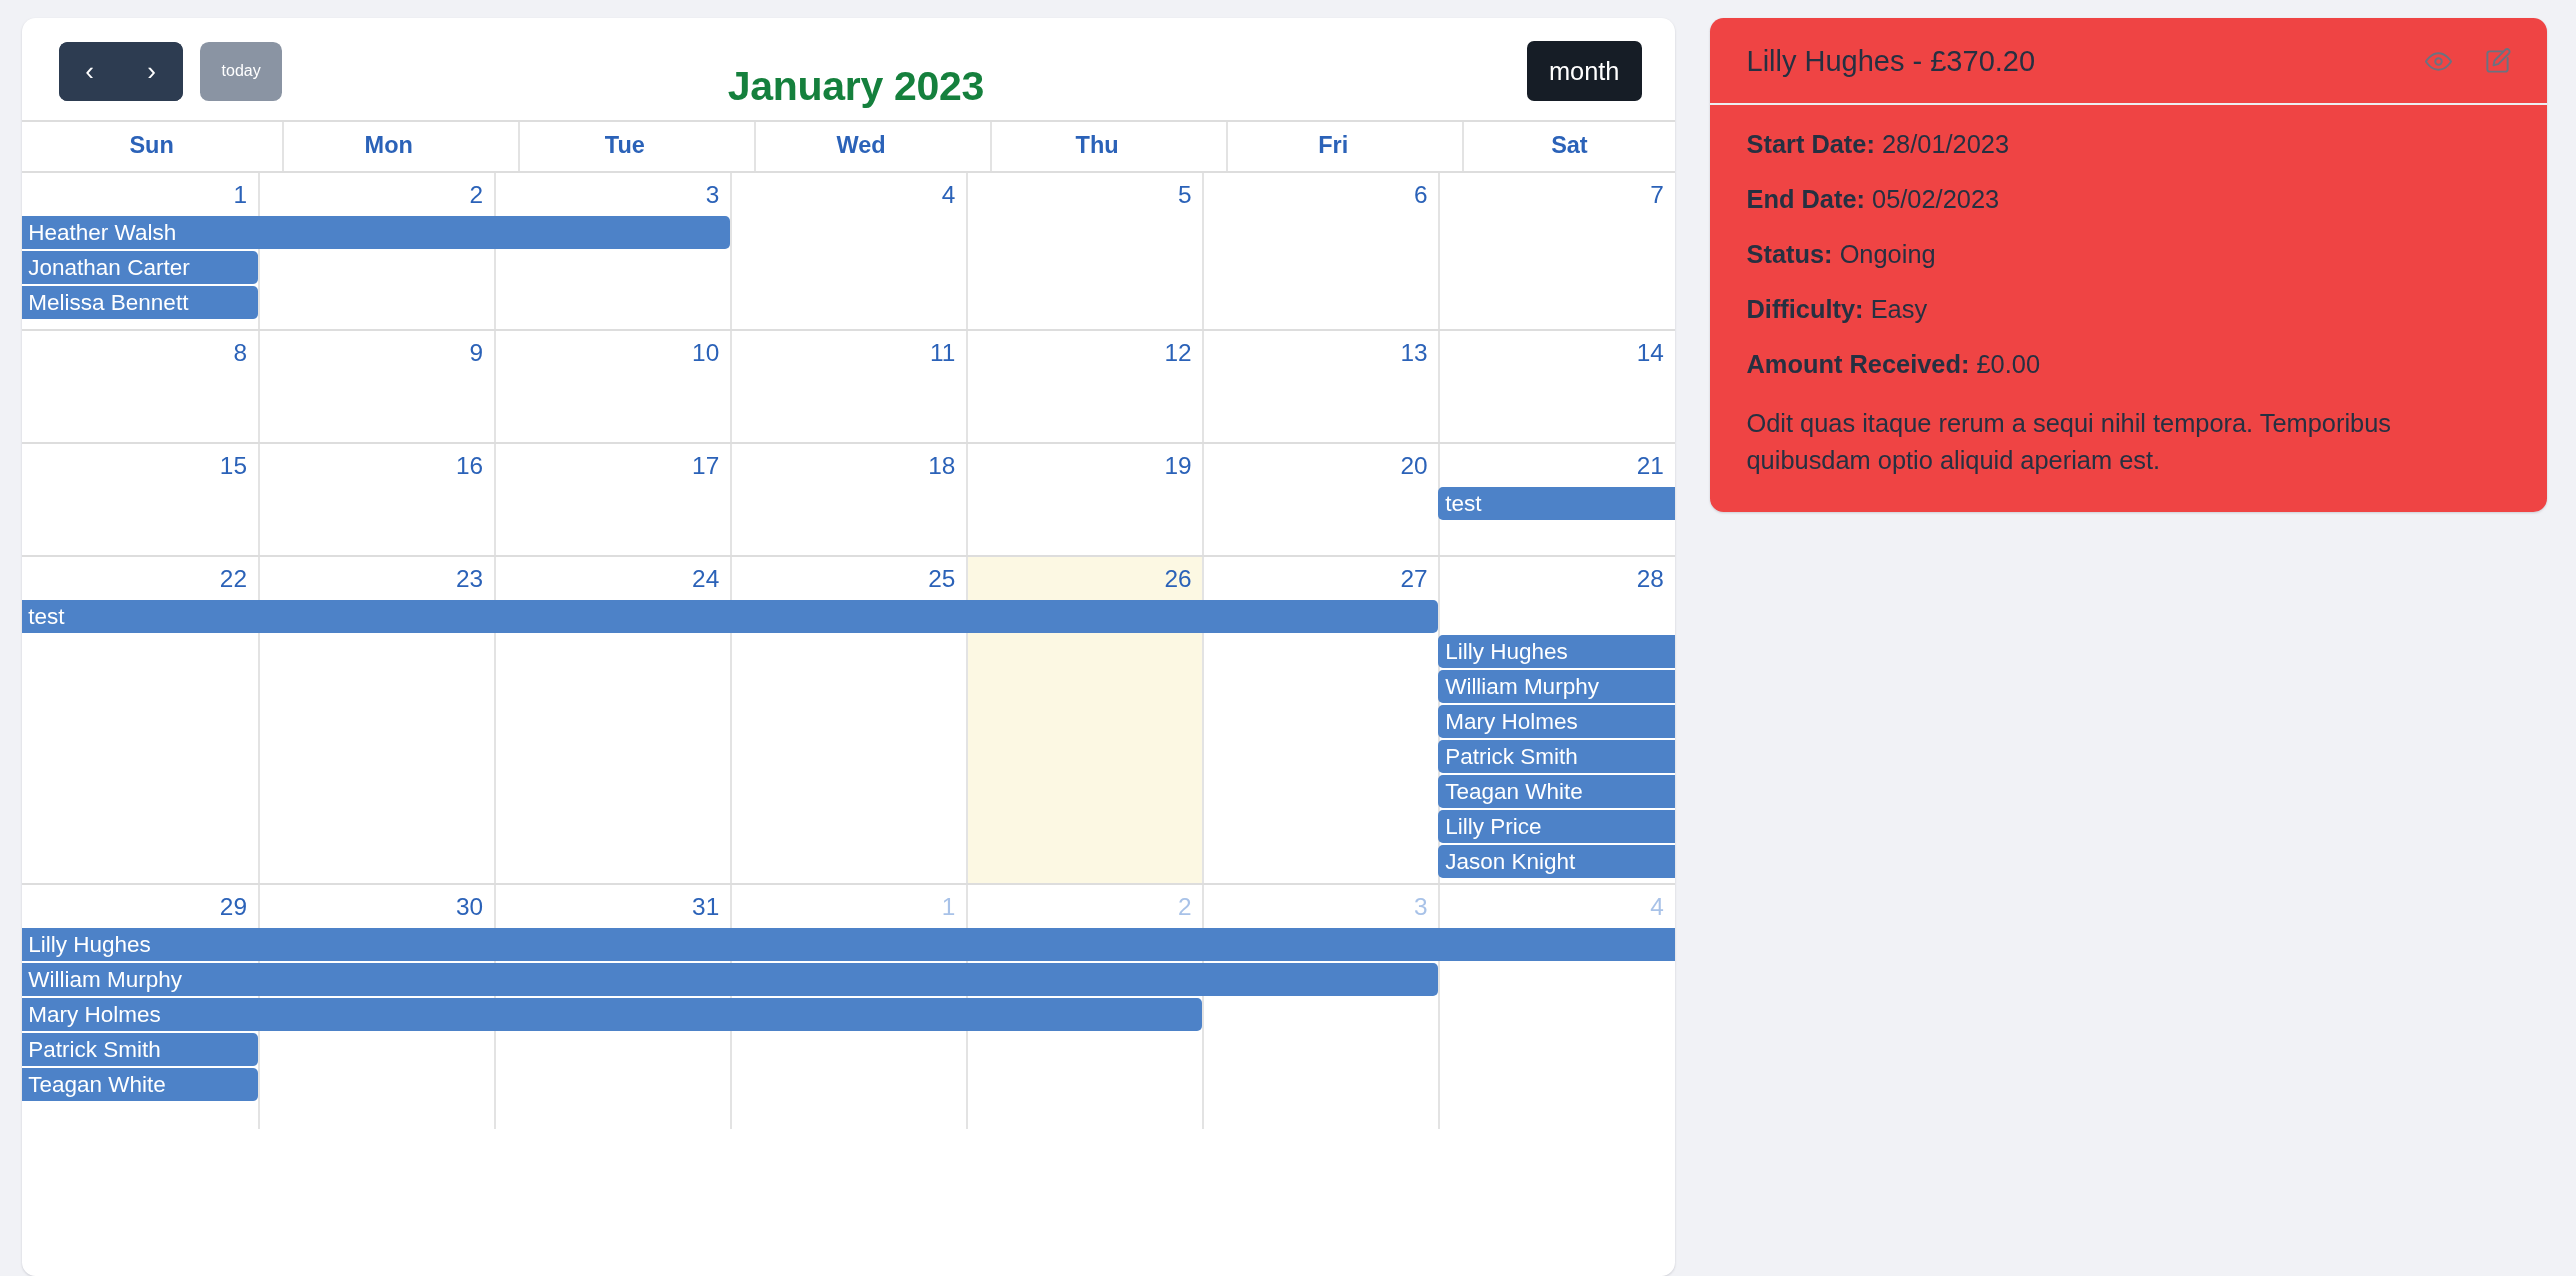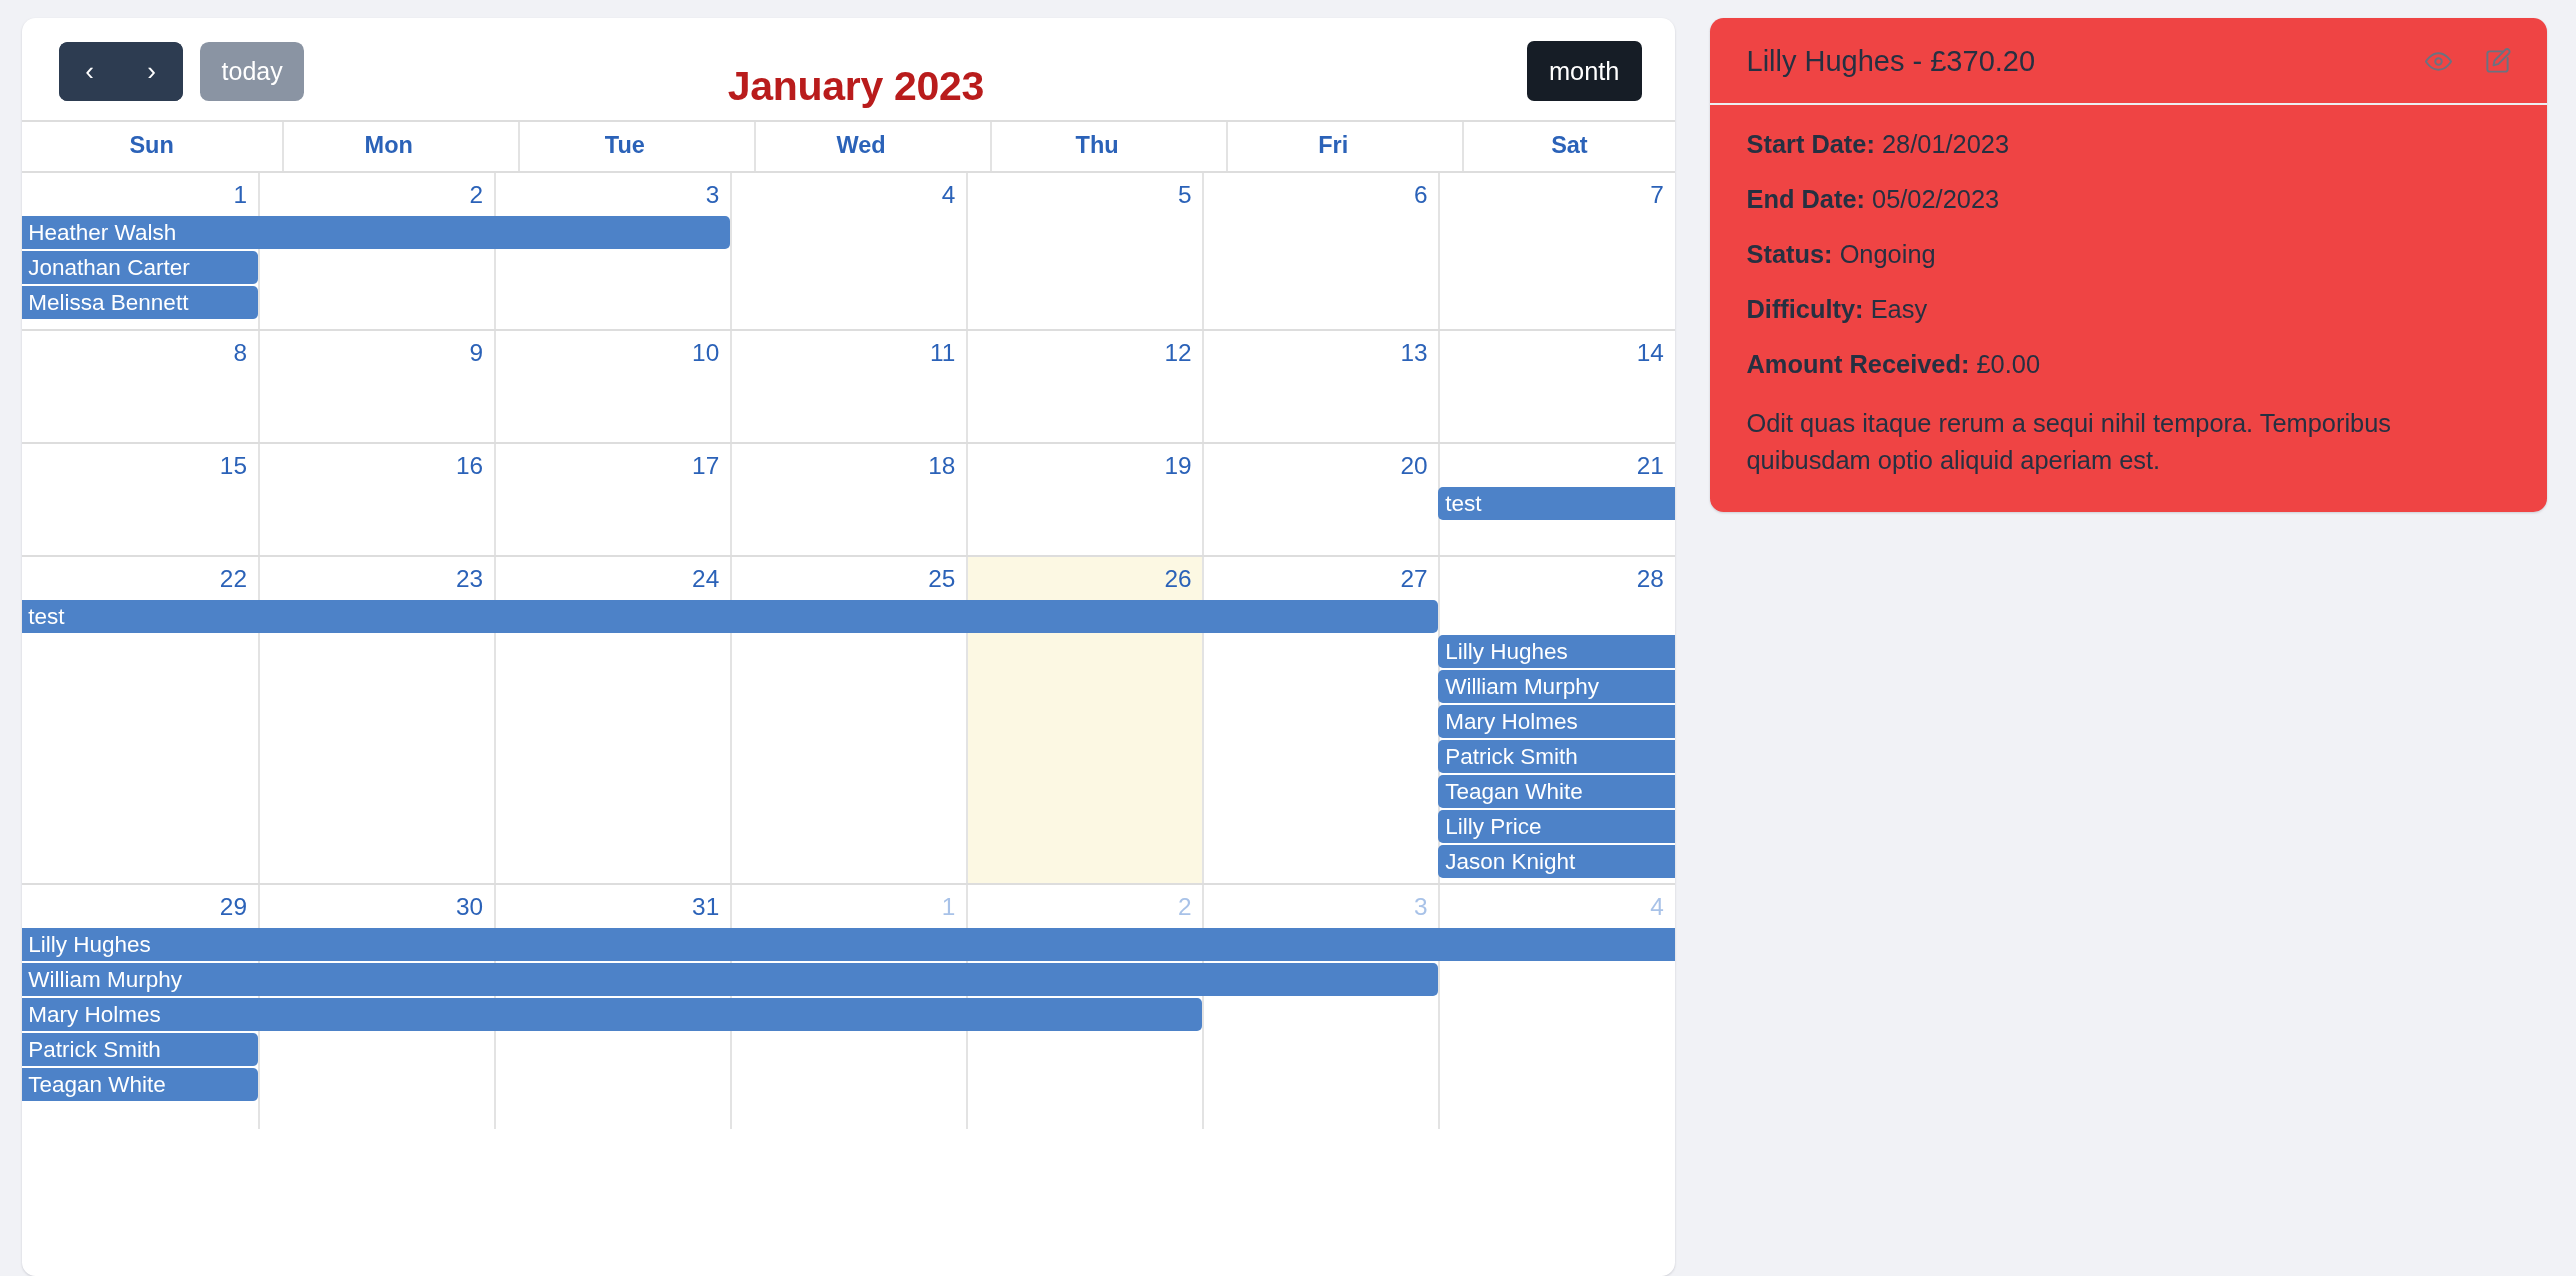--- a/index.html
+++ b/index.html
@@ -63,30 +63,30 @@
     font-family: "Liberation Sans", sans-serif;
   }
 
   .todaybtn {
     background: #8a94a3;
     color: #ffffff;
     border: none;
     border-radius: 8.8px;
     height: 59px;
     padding: 0 21.5px;
-    font-size: 25px;
+    font-size: 16px;
     cursor: pointer;
     font-family: "Liberation Sans", sans-serif;
     text-align: center;
   }
 
   .cal-title {
     font-size: 41px;
     font-weight: bold;
-    color: #b91c1c;
+    color: #15803d;
     letter-spacing: -0.3px;
     position: absolute;
     left: 16px; right: 0;
     text-align: center;
     top: 45px;
     pointer-events: none;
   }
 
   .monthbtn {
     background: #161d26;

